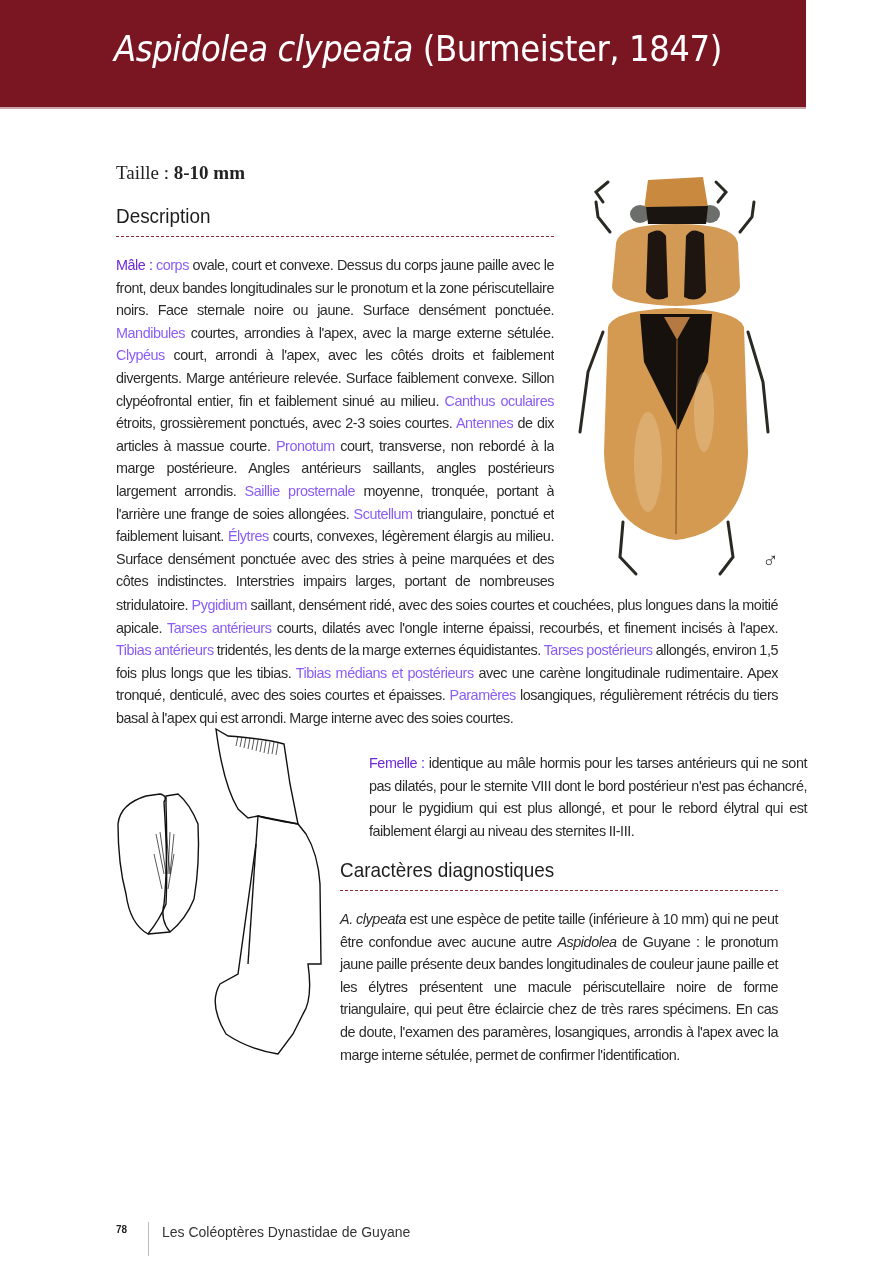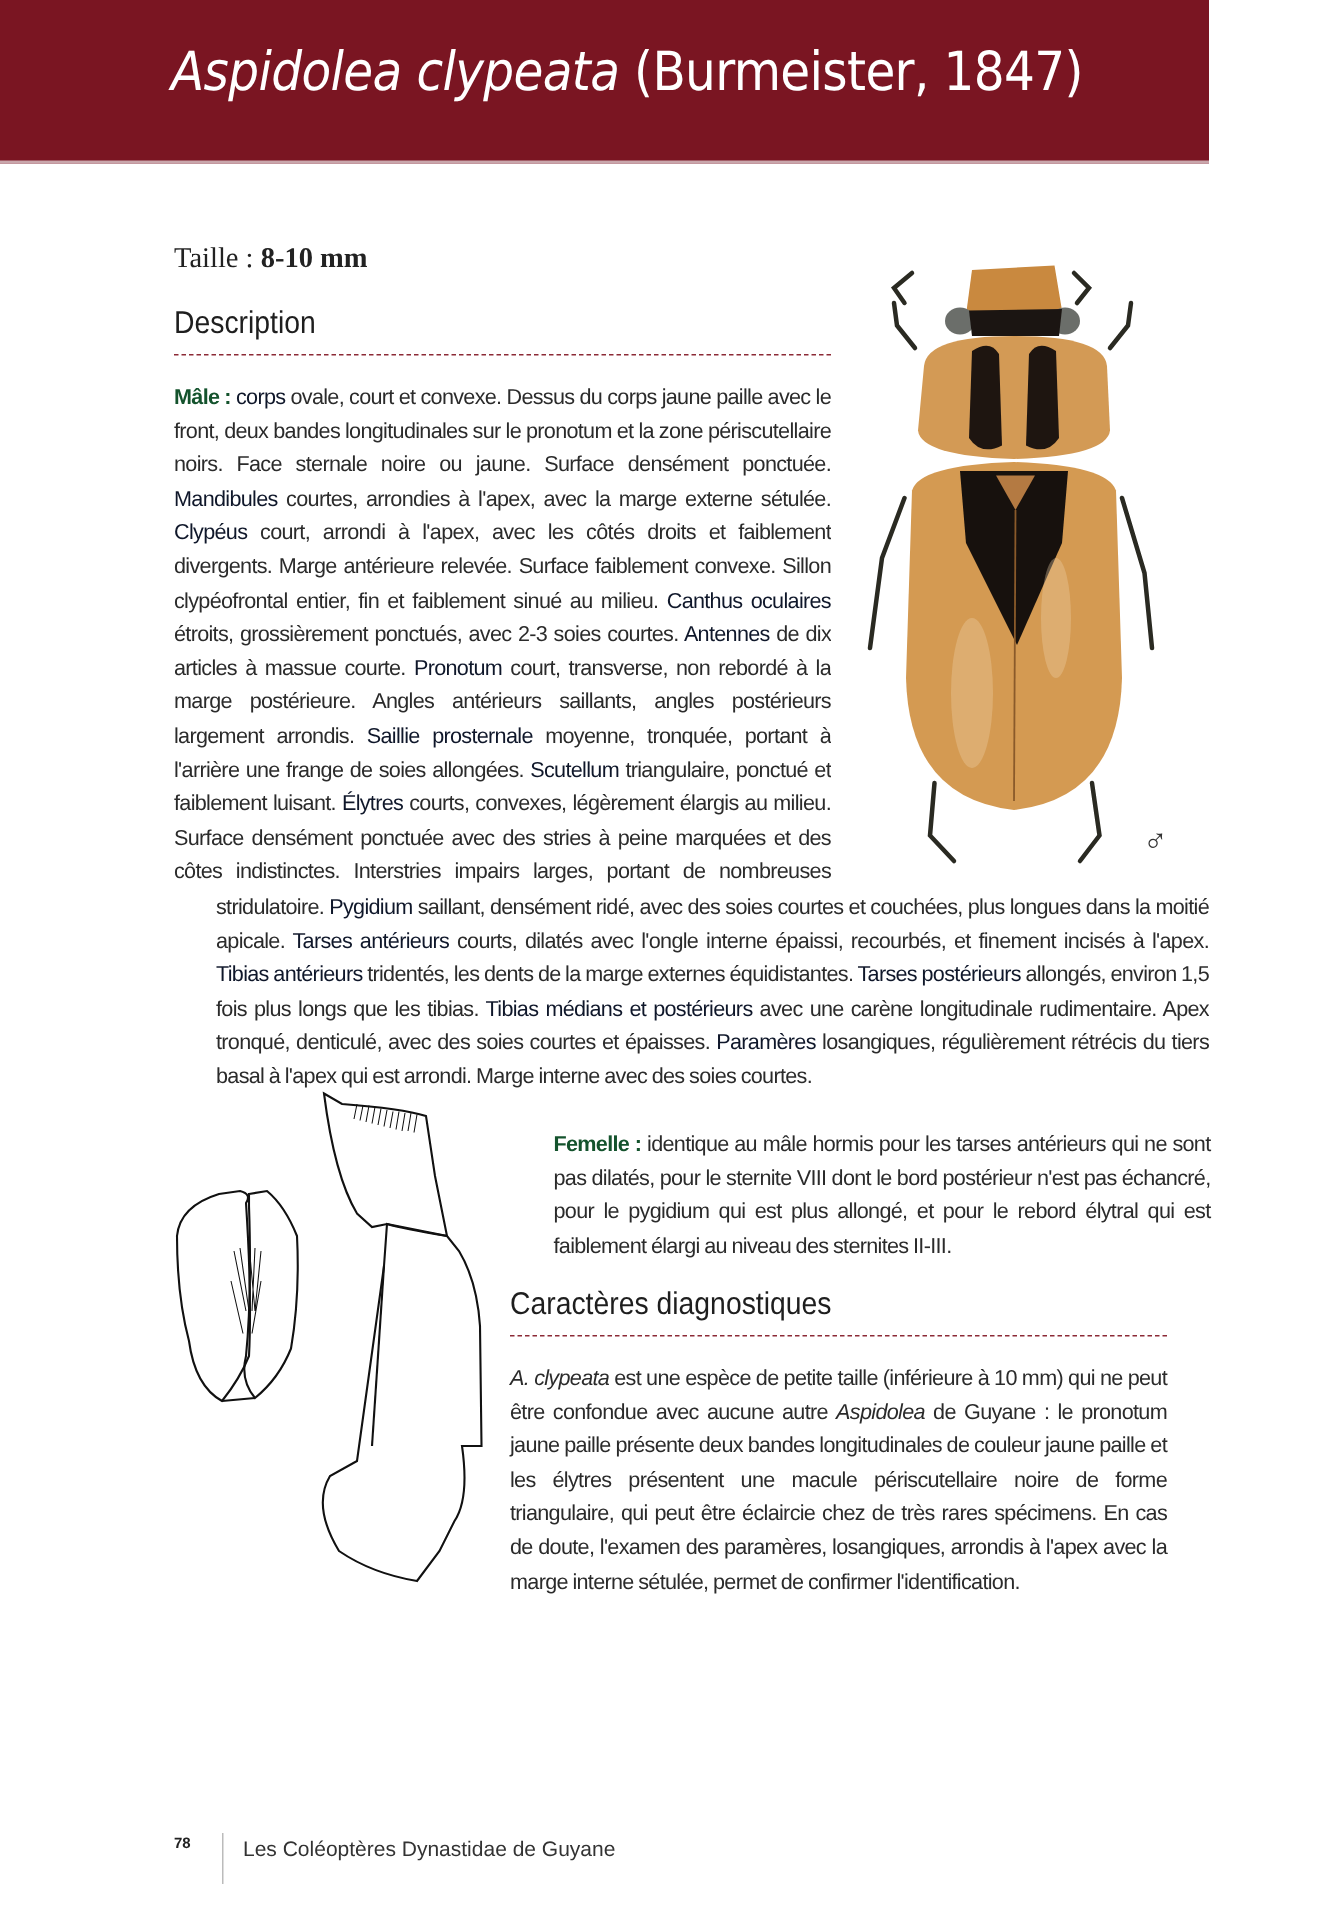--- a/index.html
+++ b/index.html
@@ -23,22 +23,22 @@
   }
   .h2 {
     position: absolute; font-size: 21px; color: #1e1e1e; font-weight: normal;
     transform: scaleX(0.9); transform-origin: left center; white-space: nowrap;
   }
   .rule { position: absolute; height: 0; border-top: 1px dashed #8c2a36; }
   .para {
     position: absolute; font-size: 14.4px; line-height: 22.6px; color: #2b2b2b;
     text-align: justify; letter-spacing: -0.45px; word-spacing: -0.5px;
   }
-  .red { color: #0f172a; }
-  .lbl { color: #14532d; font-weight: bold; }
+  .red { color: #8b5cf6; }
+  .lbl { color: #6d28d9; font-weight: normal; }
   .it { font-style: italic; }
   .beetle { position: absolute; left: 568px; top: 162px; width: 215px; height: 420px; }
   .male-sign { position: absolute; left: 762px; top: 548px; font-size: 22px; color: #333; }
   .drawing { position: absolute; left: 108px; top: 724px; width: 225px; height: 340px; }
   .footer-num { position: absolute; left: 116px; top: 1224px; font-size: 10px; font-weight: bold; color: #222; }
   .footer-sep { position: absolute; left: 148px; top: 1222px; width: 1px; height: 34px; background: #bbbbbb; }
   .footer-title { position: absolute; left: 162px; top: 1224px; font-size: 14px; color: #333; }
 </style>
 </head>
 <body>
@@ -76,21 +76,21 @@
   <path d="M118 74 Q124 64 136 72 L138 130 Q130 142 116 135 Z" fill="#1e1510"></path>
   <path d="M40 165 Q45 148 108 146 Q170 148 176 165 L180 290 Q178 370 108 378 Q38 370 36 290 Z" fill="#d49a52"></path>
   <path d="M72 152 L144 152 L140 200 L110 268 L76 200 Z" fill="#17110d"></path>
   <path d="M96 155 L122 155 L109 178 Z" fill="#b47a42"></path>
   <line x1="109" y1="178" x2="108" y2="372" stroke="#8a5a2a" stroke-width="1.2"></line>
   <ellipse cx="80" cy="300" rx="14" ry="50" fill="#efd2a8" opacity="0.35"></ellipse>
   <ellipse cx="136" cy="250" rx="10" ry="40" fill="#efd2a8" opacity="0.35"></ellipse>
 </svg>
 <div class="male-sign">♂</div>
 
-<div class="para" id="male-wide" style="left:116px; top:594px; width:662px; height:136px; overflow:hidden;margin-left:28px;">
+<div class="para" id="male-wide" style="left:116px; top:594px; width:662px; height:136px; overflow:hidden;">
     <div><span>stridulatoire. </span><span class="red">Pygidium</span><span> saillant, densément ridé, avec des soies courtes et couchées, plus longues dans la moitié apicale. </span><span class="red">Tarses antérieurs</span><span> courts, dilatés avec l'ongle interne épaissi, recourbés, et finement incisés à l'apex. </span><span class="red">Tibias antérieurs</span><span> tridentés, les dents de la marge externes équidistantes. </span><span class="red">Tarses postérieurs</span><span> allongés, environ 1,5 fois plus longs que les tibias. </span><span class="red">Tibias médians et postérieurs</span><span> avec une carène longitudinale rudimentaire. Apex tronqué, denticulé, avec des soies courtes et épaisses. </span><span class="red">Paramères</span><span> losangiques, régulièrement rétrécis du tiers basal à l'apex qui est arrondi. Marge interne avec des soies courtes.</span></div>
   </div>
 
 <svg class="drawing" viewBox="0 0 225 340">
   <g fill="none" stroke="#111" stroke-width="1.4">
     <path d="M38 72 L52 70 Q60 72 56 78 Q60 140 58 180 Q52 195 40 210 Q22 200 18 170 Q10 140 10 100 Q12 80 38 72 Z"></path>
     <path d="M58 72 L70 70 Q82 80 90 100 Q92 140 86 175 Q78 195 62 208 Q52 196 56 180 Q60 140 58 80 Z"></path>
     <path d="M40 210 L62 208"></path>
     <path d="M108 5 L120 12 Q160 15 176 20 L182 60 L190 100 Q160 95 150 92 L140 94 L130 85 Q115 60 108 5 Z"></path>
     <path d="M150 92 L190 100 L198 110 Q210 130 212 160 L213 240 L200 240 Q205 275 195 290 Q190 300 185 310 L170 330 Q140 325 118 310 Q100 280 112 260 L130 250 L148 120 L150 92 Z"></path>

